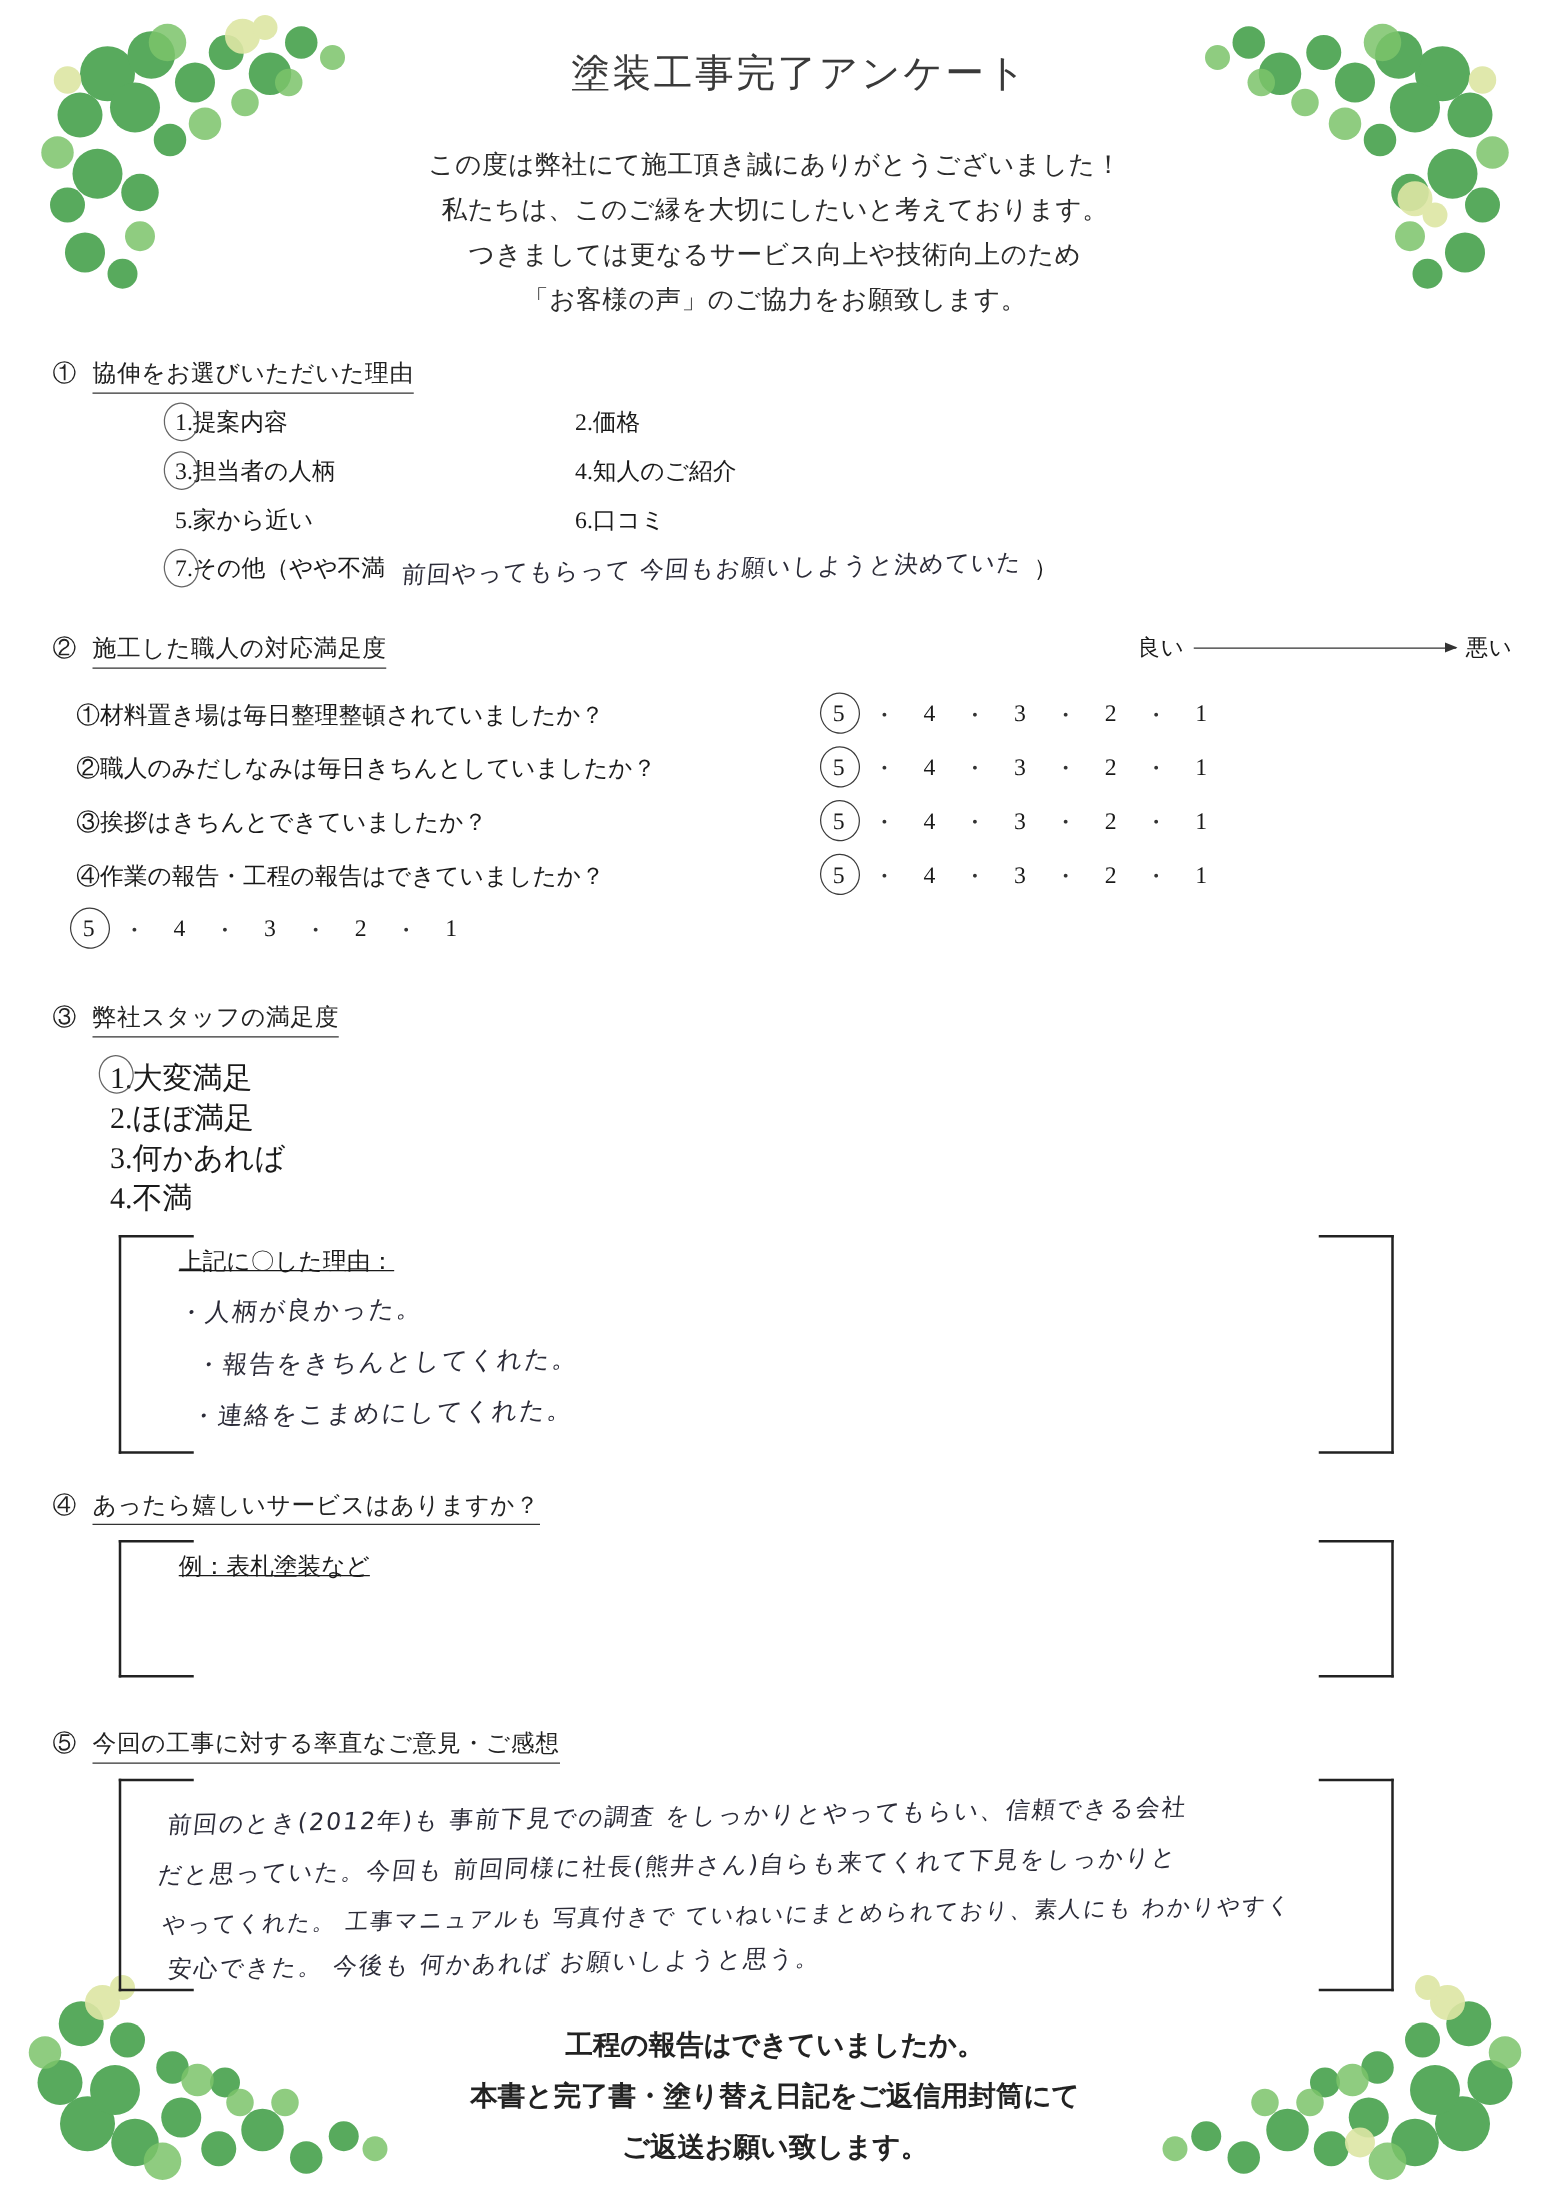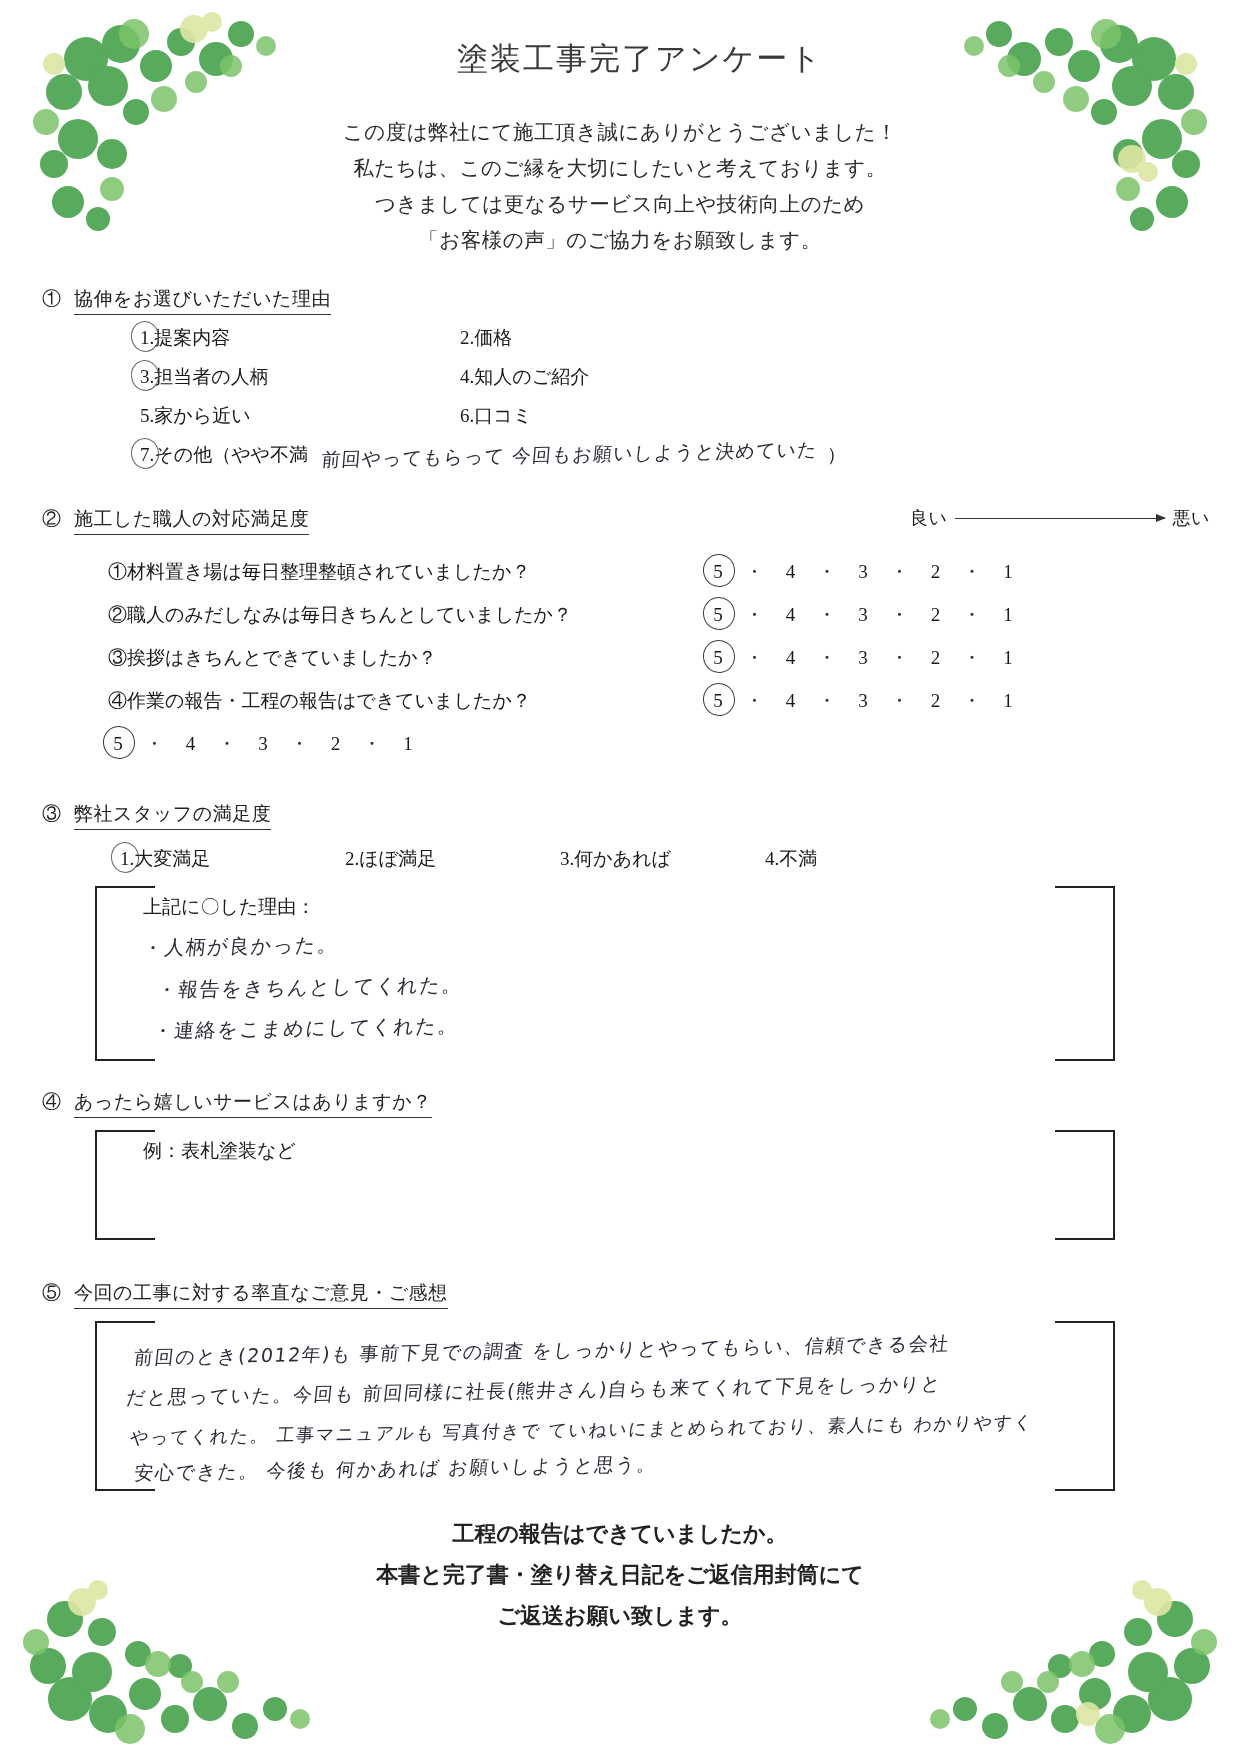--- a/index.html
+++ b/index.html
@@ -110,21 +110,21 @@
     position: absolute;
     right: -1px; top: -4px;
     border-left: 10px solid #333;
     border-top: 4.5px solid transparent;
     border-bottom: 4.5px solid transparent;
   }
   .q-row {
     display: flex;
     font-size: 19px;
     margin-bottom: 17px;
-    padding-left: 108px;
+    padding-left: 61px;
   }
   .q-text { width: 600px; white-space: nowrap; }
   .scale { display: flex; align-items: center; width: 310px; justify-content: space-between; }
   .scale .pt { position: relative; width: 20px; text-align: center; }
   .scale .dot { color: #333; }
   .scale .sel::after {
     content: "";
     position: absolute;
     left: -5px; top: -7px;
     width: 30px; height: 31px;
@@ -142,21 +142,21 @@
   .bracket-box::before, .bracket-box::after {
     content: "";
     position: absolute;
     top: 0; bottom: 0;
     width: 58px;
     border-top: 2px solid #222;
     border-bottom: 2px solid #222;
   }
   .bracket-box::before { left: 0; border-left: 2px solid #222; }
   .bracket-box::after { right: 0; border-right: 2px solid #222; }
-  .bracket-inner { padding: 8px 70px 10px 48px; }
+  .bracket-inner { padding: 8px 70px 10px 48px; text-decoration: underline; }
   .box-label { font-size: 19px; margin-bottom: 6px; }
   .hand-line {
     font-family: "DejaVu Sans", sans-serif;
     font-size: 20px;
     color: #2b2b38;
     margin: 7px 0;
     transform: skewX(-7deg) rotate(-1deg);
     display: inline-block;
     letter-spacing: 1.5px;
   }
@@ -431,21 +431,21 @@
       </span>
     </div>
   </div>
 </div>
 
 <div class="section" style="margin-top:44px;">
   <div class="sec-head">
     <span class="sec-num">③</span>
     <span class="sec-title">弊社スタッフの満足度</span>
   </div>
-  <div style="margin-left:120px;margin-top:16px;display:flex;font-size:19px;width:830px;">
+  <div style="margin-left:88px;margin-top:16px;display:flex;font-size:24px;width:830px;flex-direction:column;">
     <div class="opt circled" style="width:225px;">
       <span class="num">1.</span><span>大変満足</span>
     </div>
     <div class="opt" style="width:215px;">
       <span class="num">2.</span><span>ほぼ満足</span>
     </div>
     <div class="opt" style="width:205px;">
       <span class="num">3.</span><span>何かあれば</span>
     </div>
     <div class="opt" style="width:auto;">

